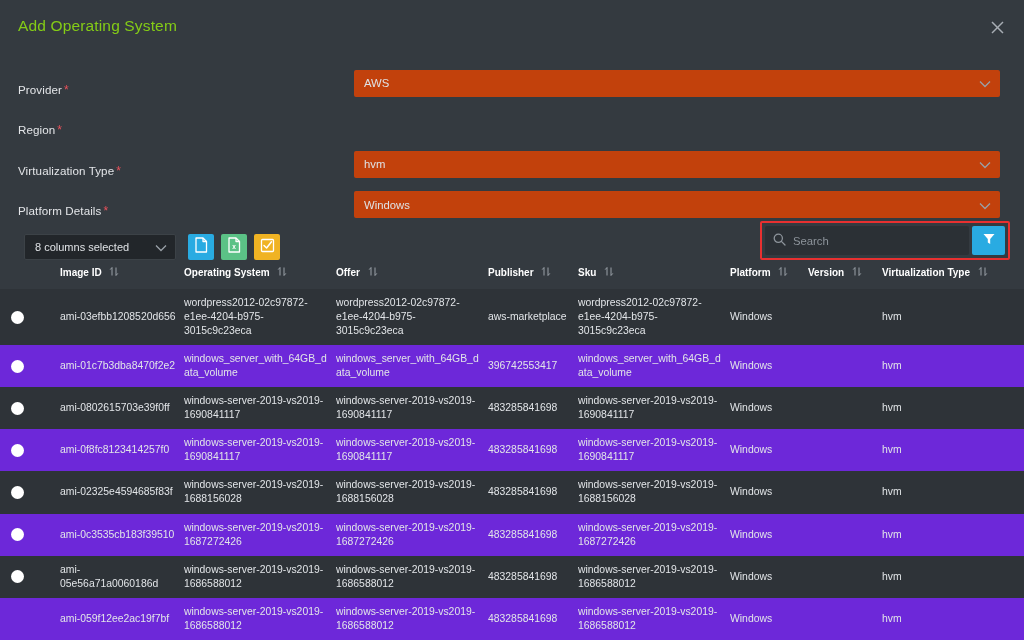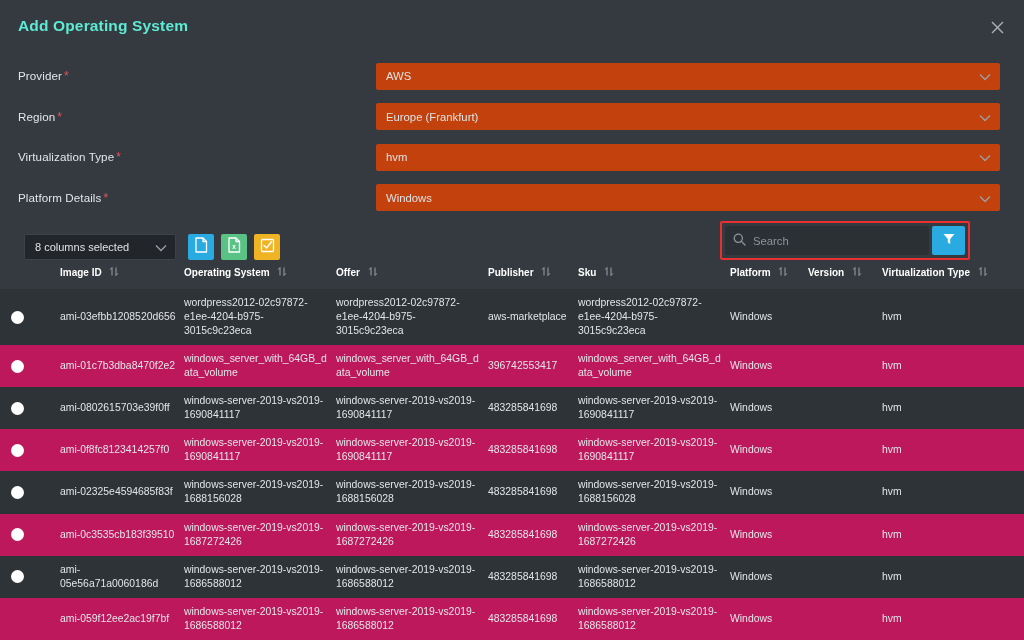--- a/index.html
+++ b/index.html
@@ -11,37 +11,36 @@
   }
   .dialog { position:relative; width:1024px; height:640px; }
 
   
   .dlg-header {
     position:relative; height:52px;
     padding:0 18px;
     display:flex; align-items:center;
   }
   .dlg-title {
-    font-size:15.5px; font-weight:bold; letter-spacing:.15px;
-    color:#5eead4;
+    font-size:15.5px; font-weight:normal; letter-spacing:.15px;
+    color:#84cc16;
   }
   .close-btn {
     position:absolute; right:14px; top:14px;
     width:26px; height:26px;
     display:flex; align-items:center; justify-content:center;
     cursor:pointer; color:#a7adb4;
   }
   .close-btn svg { display:block; }
 
   
   .form { padding:4px 24px 0 18px; }
   .form-row {
-    display:flex; align-items:center;
+    display:flex; align-items:flex-end;
     height:40.5px;
-    gap:22px;
   }
   .form-label {
     width:336px; flex:none;
     font-size:11.6px; color:#e3e5e8;
     letter-spacing:.1px;
   }
   .req { color:#e8515a; font-size:12px; margin-left:2px; }
   .select-wrap {
     position:relative; flex:1; max-width:648px;
   }
@@ -79,21 +78,21 @@
     border-radius:2px;
     display:flex; align-items:center; justify-content:center;
     cursor:pointer; flex:none;
   }
   .icon-btn.blue   { background:#29abe2; margin-left:12px; }
   .icon-btn.green  { background:#5bc286; }
   .icon-btn.yellow { background:#f0b323; }
 
   
   .search-highlight {
-    position:absolute; left:720px; top:3px;
+    position:absolute; left:760px; top:3px;
     width:250px; height:39px;
     border:2px solid #e83030;
     border-radius:2px;
     display:flex; align-items:center;
     padding:3px;
   }
   .search-field {
     position:relative; flex:1; height:100%;
     background:#2b3035; border-radius:2px;
     display:flex; align-items:center;
@@ -126,21 +125,21 @@
     vertical-align:middle; white-space:nowrap;
   }
   .sort-ico { margin-left:5px; display:inline-block; vertical-align:-1px; color:#9aa1a8; }
   tbody td {
     font-size:10.4px; color:#e2e5e8;
     padding:7px 8px 7px 0;
     vertical-align:middle; line-height:1.35;
     word-break:break-word;
   }
   tbody tr { background:#2e3338; }
-  tbody tr.alt { background:#be185d; }
+  tbody tr.alt { background:#6d28d9; }
   .radio {
     width:13px; height:13px; border-radius:50%;
     background:#ffffff; display:block; margin-left:11px;
     cursor:pointer;
   }
   .c-sel  { width:56px; }
   .c-img  { width:128px; }
   .c-os   { width:152px; }
   .c-off  { width:152px; }
   .c-pub  { width:90px; }
@@ -179,28 +178,20 @@
               <path d="M1 1.5 L6 6.5 L11 1.5" fill="none" stroke="currentColor" stroke-width="1.3"></path>
             </svg>
         </span>
       </div>
     </div>
 
     <div class="form-row">
       <div class="form-label">
         <span>Region</span><span class="req">*</span>
       </div>
-      <div class="select-wrap">
-        <div class="select-box">Europe (Frankfurt)</div>
-        <span class="chev">
-          <svg width="12" height="8" viewBox="0 0 12 8">
-              <path d="M1 1.5 L6 6.5 L11 1.5" fill="none" stroke="currentColor" stroke-width="1.3"></path>
-            </svg>
-        </span>
-      </div>
     </div>
 
     <div class="form-row">
       <div class="form-label">
         <span>Virtualization Type</span><span class="req">*</span>
       </div>
       <div class="select-wrap">
         <div class="select-box">hvm</div>
         <span class="chev">
           <svg width="12" height="8" viewBox="0 0 12 8">

